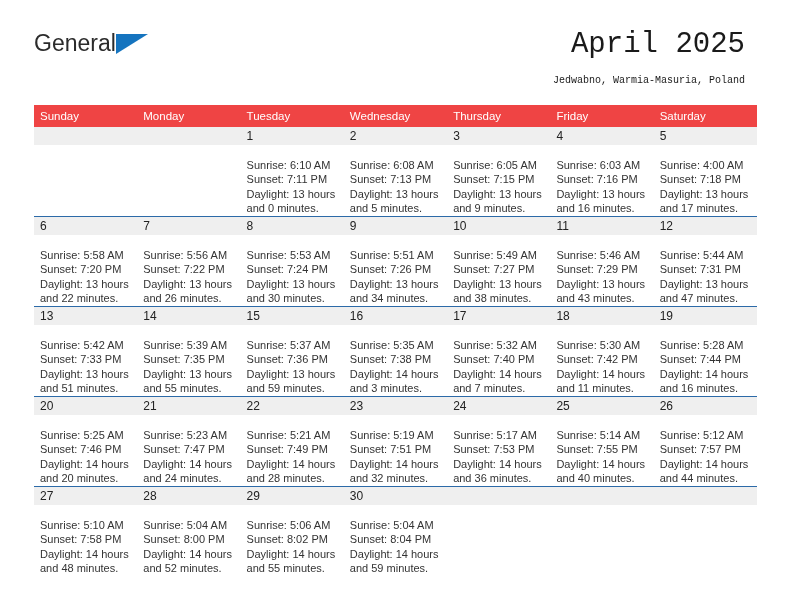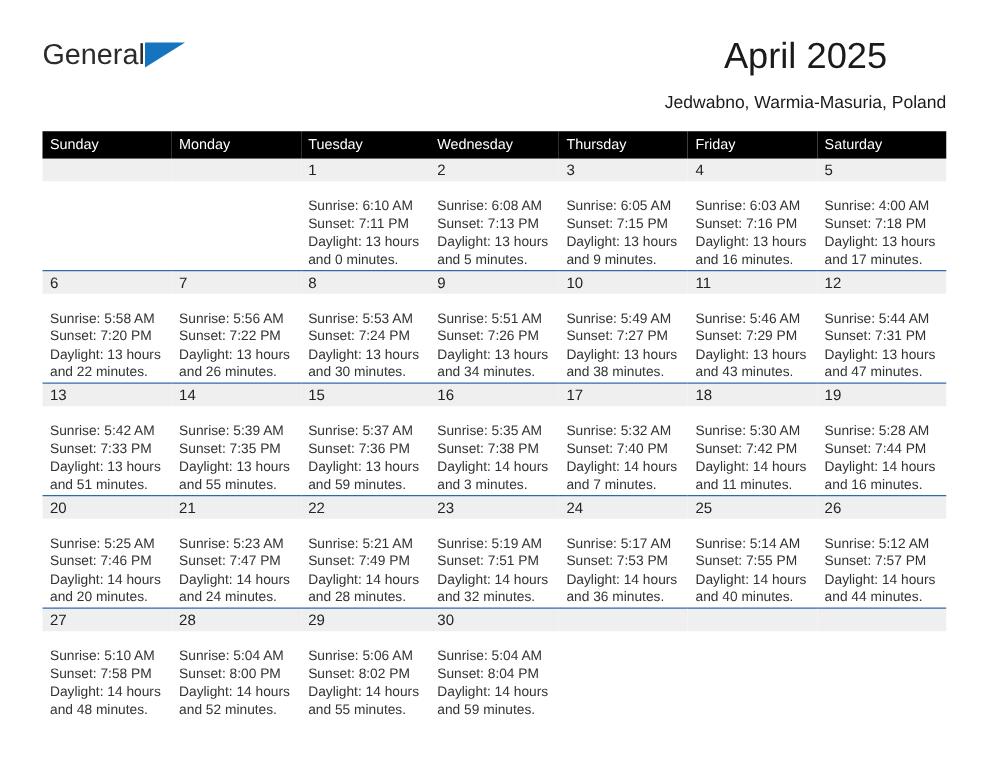--- a/index.html
+++ b/index.html
@@ -66,49 +66,50 @@
     margin-top: -3px;
     padding-left: 33px;
   }
   .logo-blue {
     font-size: 24px;
     color: #1574bf;
   }
 
   .title-block {
     position: absolute;
-    right: 0;
+    right: 12px;
     top: 0;
-    text-align: center;
+    text-align: right;
+    font-family: Liberation Mono, monospace;
   }
   .cal-title {
     font-size: 29px;
     color: #1a1a1a;
     line-height: 34px;
     font-weight: normal;
     margin: 0;
   }
   .cal-subtitle {
-    font-size: 14px;
+    font-size: 10px;
     color: #1a1a1a;
     line-height: 20px;
     margin: 9px 0 0 0;
   }
 
   
   .calendar {
     position: absolute;
     left: 34px;
     top: 105px;
     width: 723px;
     border-collapse: collapse;
     table-layout: fixed;
   }
   .calendar th {
-    background: #000000;
+    background: #ef4444;
     color: #ffffff;
     font-size: 11.5px;
     font-weight: normal;
     text-align: left;
     padding: 5px 0 5px 6px;
     height: 11px;
     border: none;
   }
   .calendar td {
     vertical-align: top;

